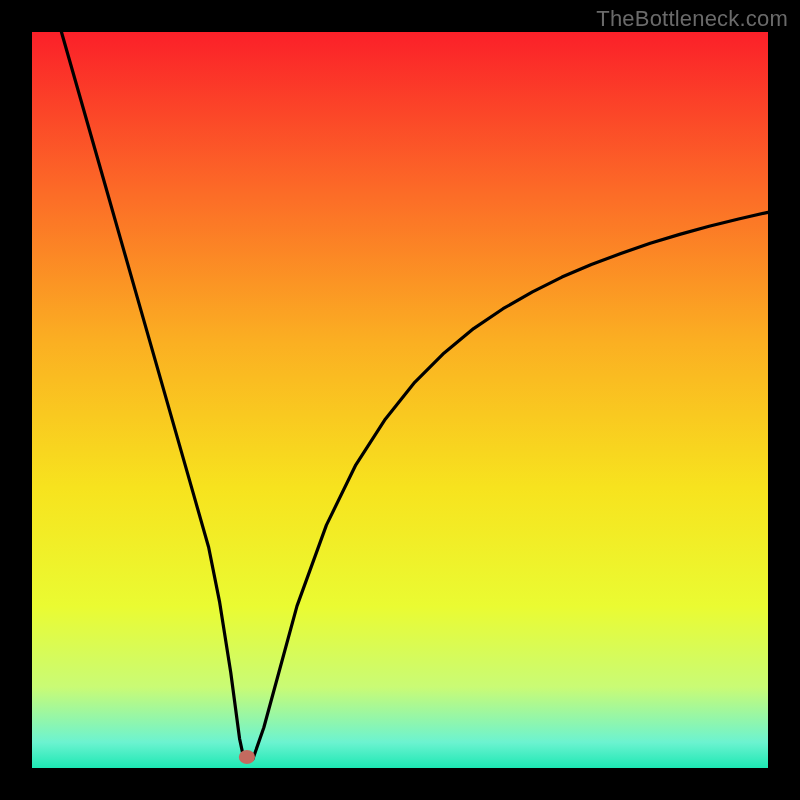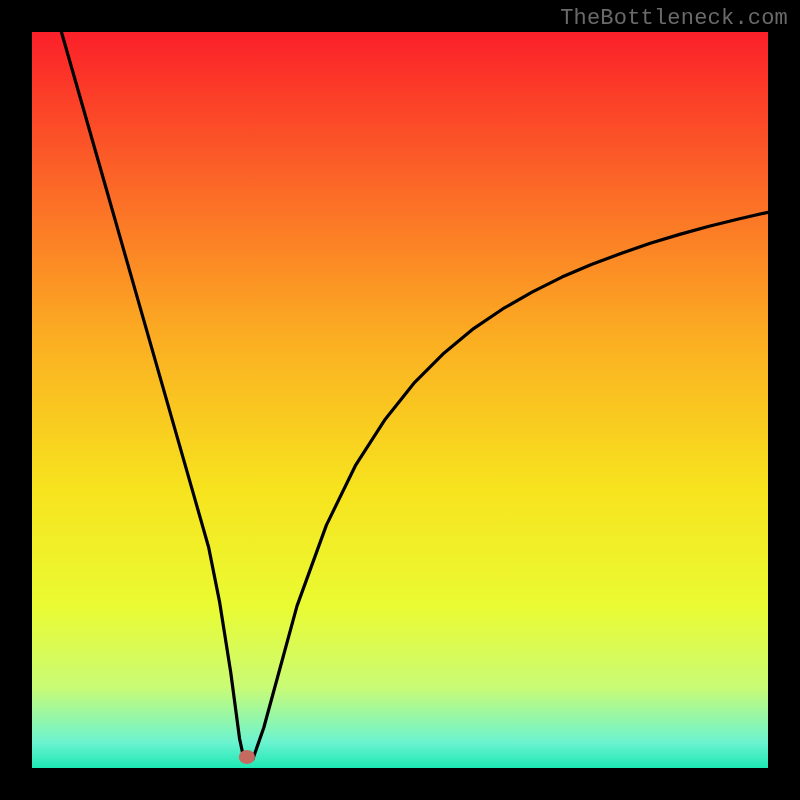--- a/index.html
+++ b/index.html
@@ -11,21 +11,20 @@
     background: #000;
     font-family: Arial, Helvetica, sans-serif;
   }
   .frame {
     position: absolute;
     left: 0;
     top: 0;
     width: 800px;
     height: 800px;
     background: #000;
-    font-family: Liberation Mono, monospace;
   }
   .plot {
     position: absolute;
     left: 32px;
     top: 32px;
     width: 736px;
     height: 736px;
   }
   .gradient-bg {
     position: absolute;

